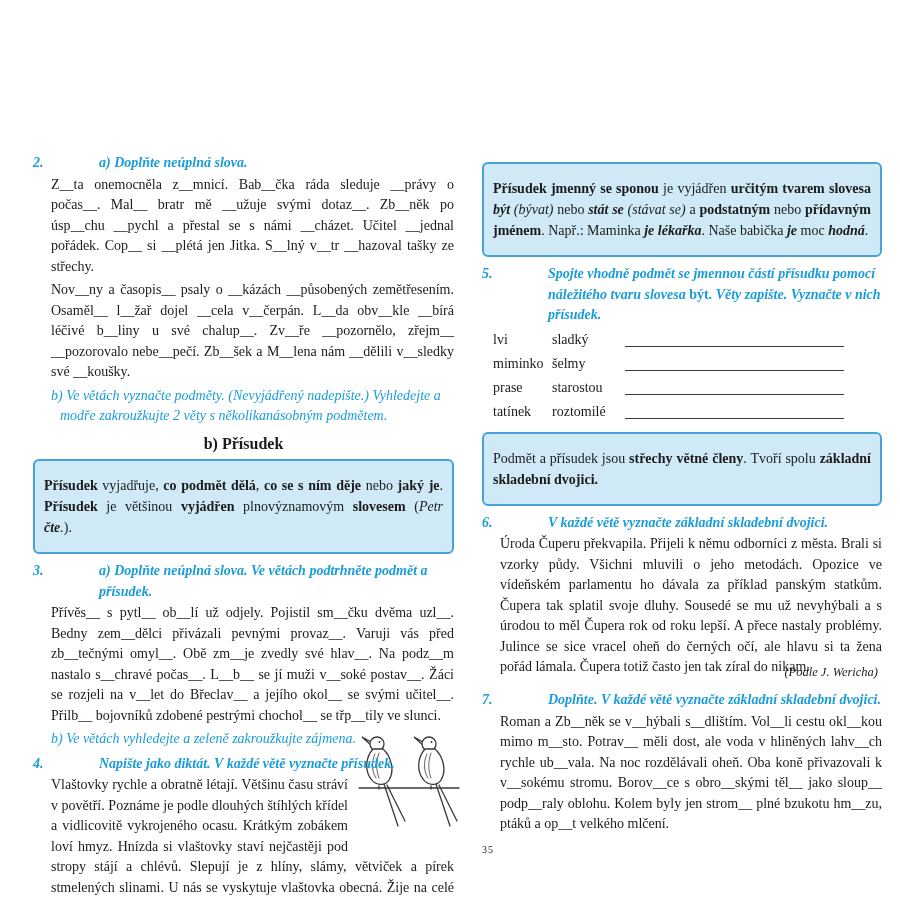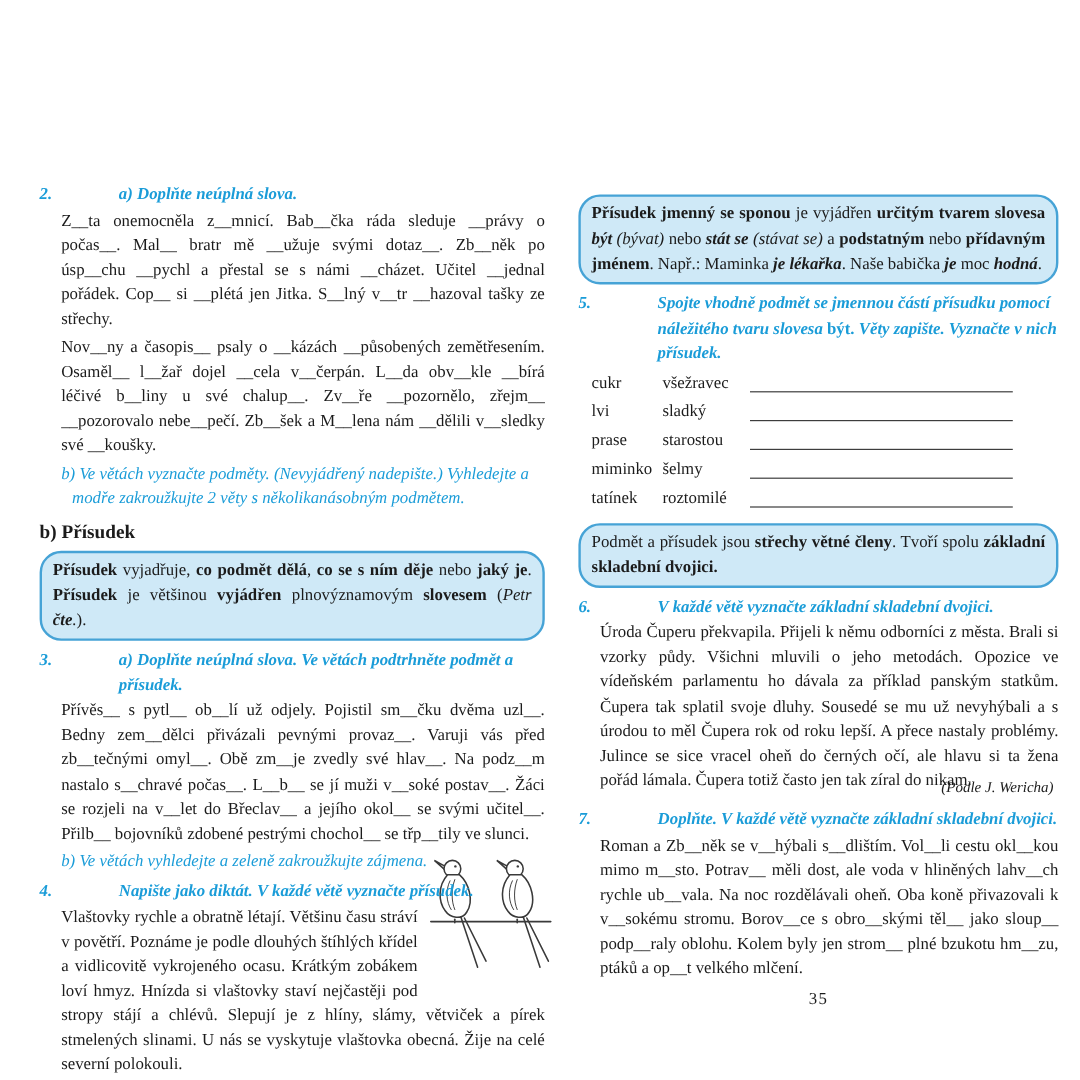--- a/index.html
+++ b/index.html
@@ -19,39 +19,39 @@
   .col-right{left:482px;top:160px;width:400px;}
 
   .blue{color:var(--head);}
   .it{font-style:italic;}
   .ex-head{display:flex;font-weight:bold;margin:3px 0 1px;}
   .ex-num{flex:0 0 18px;}
   .ex-head-text{flex:1;margin-left:48px;}
   .body{margin:1px 0 3px 18px;text-align:justify;}
   .sub-head{margin:1px 0 4px 18px;font-weight:normal;padding-left:9px;text-indent:-9px;}
 
-  .section-title{font-size:16px;font-weight:bold;margin:7px 0 5px 0;}
+  .section-title{font-size:16px;font-weight:bold;margin:7px 0 5px 0;text-align:center;}
 
   .infobox{
     background:var(--boxbg);
     border:2px solid var(--boxbd);
-    border-radius:18px;
-    padding:4px 9px;
+    border-radius:6px;
+    padding:14px 9px;
     margin:2px 0 7px 0;
     line-height:21px;
     text-align:justify;
   }
 
   .m-row{display:flex;margin-left:11px;height:24px;align-items:flex-end;}
   .m-sub{width:59px;}
   .m-comp{width:63px;}
   .m-line{flex:1;border-bottom:1.2px solid #3d3d3d;margin:0 38px 4px 10px;height:13px;}
 
   .attrib{text-align:right;font-style:italic;font-size:12.5px;margin:-19px 4px 0 0;}
-  .pageno{text-align:center;margin-top:5px;letter-spacing:1px;font-size:14px;}
+  .pageno{margin-top:5px;letter-spacing:1px;font-size:10px;}
 
   .dict-title{margin:0 0 0 18px;}
   .bird{float:right;width:102px;height:118px;margin:-42px -6px 0 10px;}
   .bird *{vector-effect:non-scaling-stroke;}
 </style>
 </head>
 <body>
 
 <div>
 
@@ -119,37 +119,32 @@
 
     <div class="infobox"><span style="font-weight: bold;">Přísudek jmenný se sponou</span><span> je vyjádřen </span><span style="font-weight: bold;">určitým tvarem slovesa </span><span style="font-weight: bold; font-style: italic;">být</span><span style="font-style: italic;"> (bývat)</span><span> nebo </span><span style="font-weight: bold; font-style: italic;">stát se</span><span style="font-style: italic;"> (stávat se)</span><span> a </span><span style="font-weight: bold;">podstatným</span><span> nebo </span><span style="font-weight: bold;">přídavným jménem</span><span>. Např.: Maminka </span><span style="font-weight: bold; font-style: italic;">je lékařka</span><span>. Naše babička </span><span style="font-weight: bold; font-style: italic;">je</span><span> moc </span><span style="font-weight: bold; font-style: italic;">hodná</span><span>.</span></div>
 
     <section>
       <div class="ex-head blue">
         <span class="ex-num it">5.</span>
         <span class="ex-head-text"><span style="font-style: italic;">Spojte vhodně podmět se jmennou částí přísudku pomocí náležitého tvaru slovesa </span><span>být.</span><span style="font-style: italic;"> Věty zapište. Vyznačte v nich přísudek.</span></span>
       </div>
       <div>
         <div class="m-row">
-          <span class="m-sub">cukr</span>
-          <span class="m-comp">všežravec</span>
-          <span class="m-line"></span>
-        </div>
-        <div class="m-row">
           <span class="m-sub">lvi</span>
           <span class="m-comp">sladký</span>
           <span class="m-line"></span>
         </div>
         <div class="m-row">
-          <span class="m-sub">prase</span>
-          <span class="m-comp">starostou</span>
+          <span class="m-sub">miminko</span>
+          <span class="m-comp">šelmy</span>
           <span class="m-line"></span>
         </div>
         <div class="m-row">
-          <span class="m-sub">miminko</span>
-          <span class="m-comp">šelmy</span>
+          <span class="m-sub">prase</span>
+          <span class="m-comp">starostou</span>
           <span class="m-line"></span>
         </div>
         <div class="m-row">
           <span class="m-sub">tatínek</span>
           <span class="m-comp">roztomilé</span>
           <span class="m-line"></span>
         </div>
       </div>
     </section>
 

